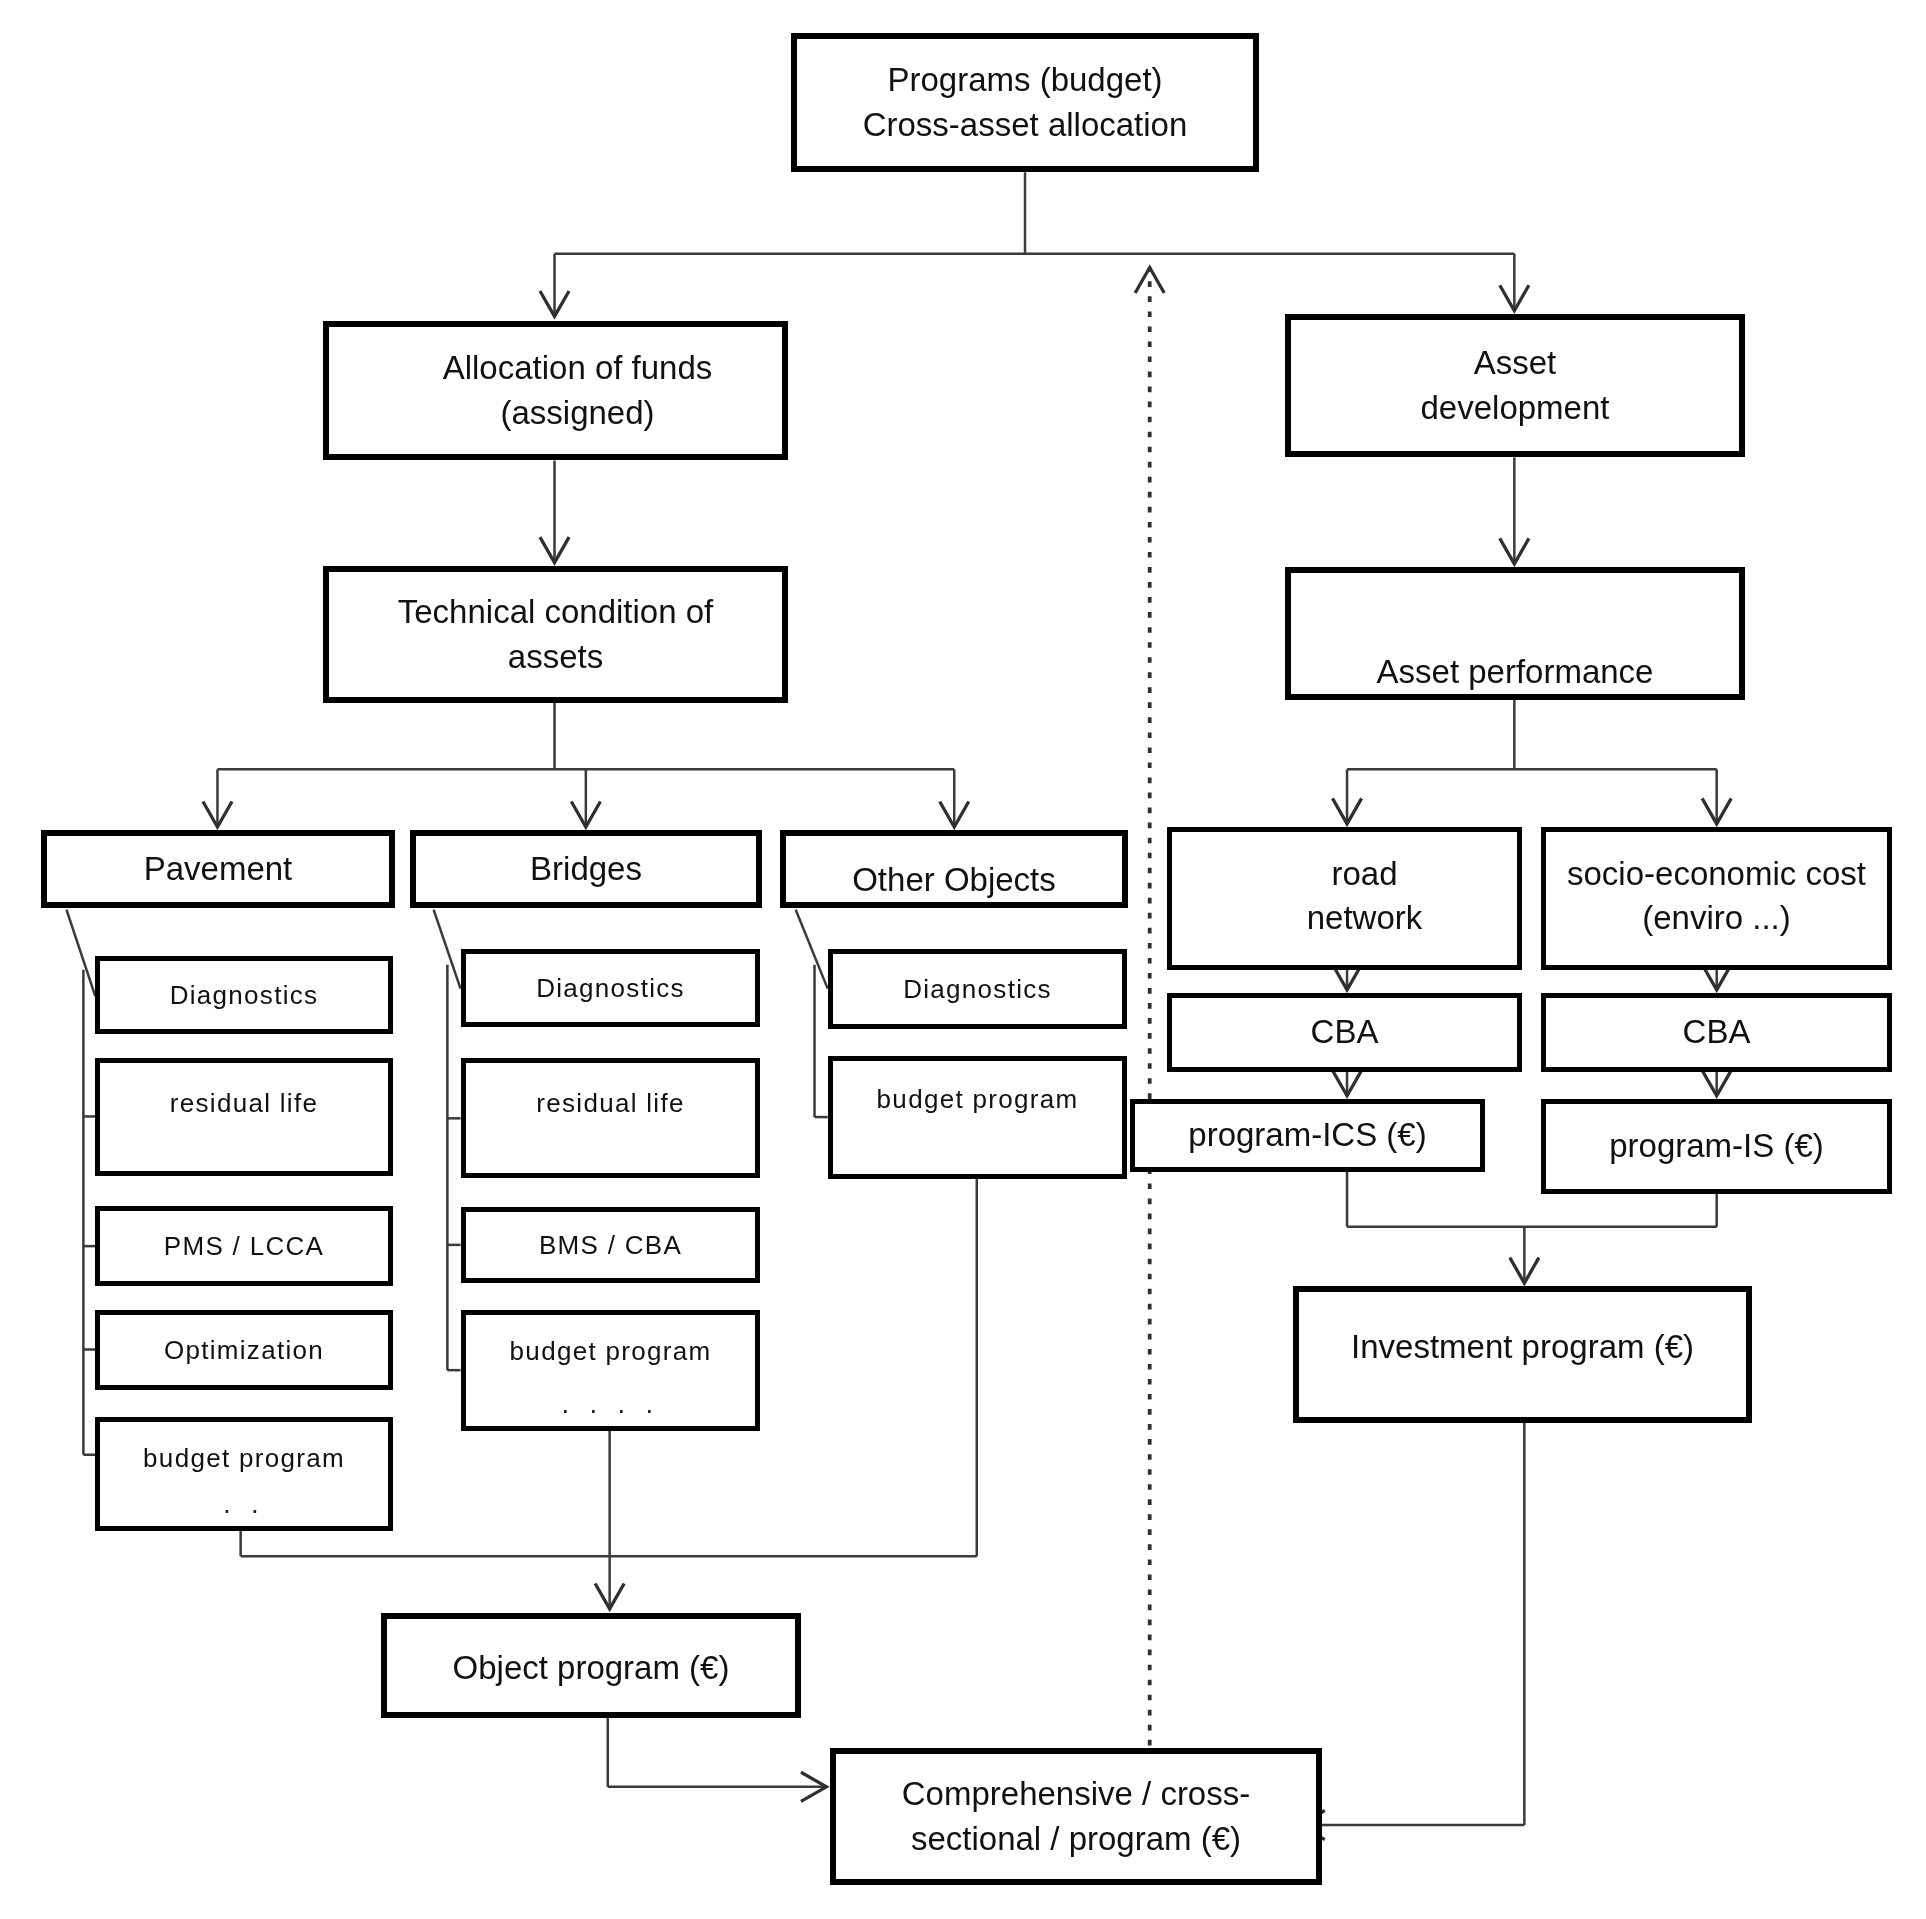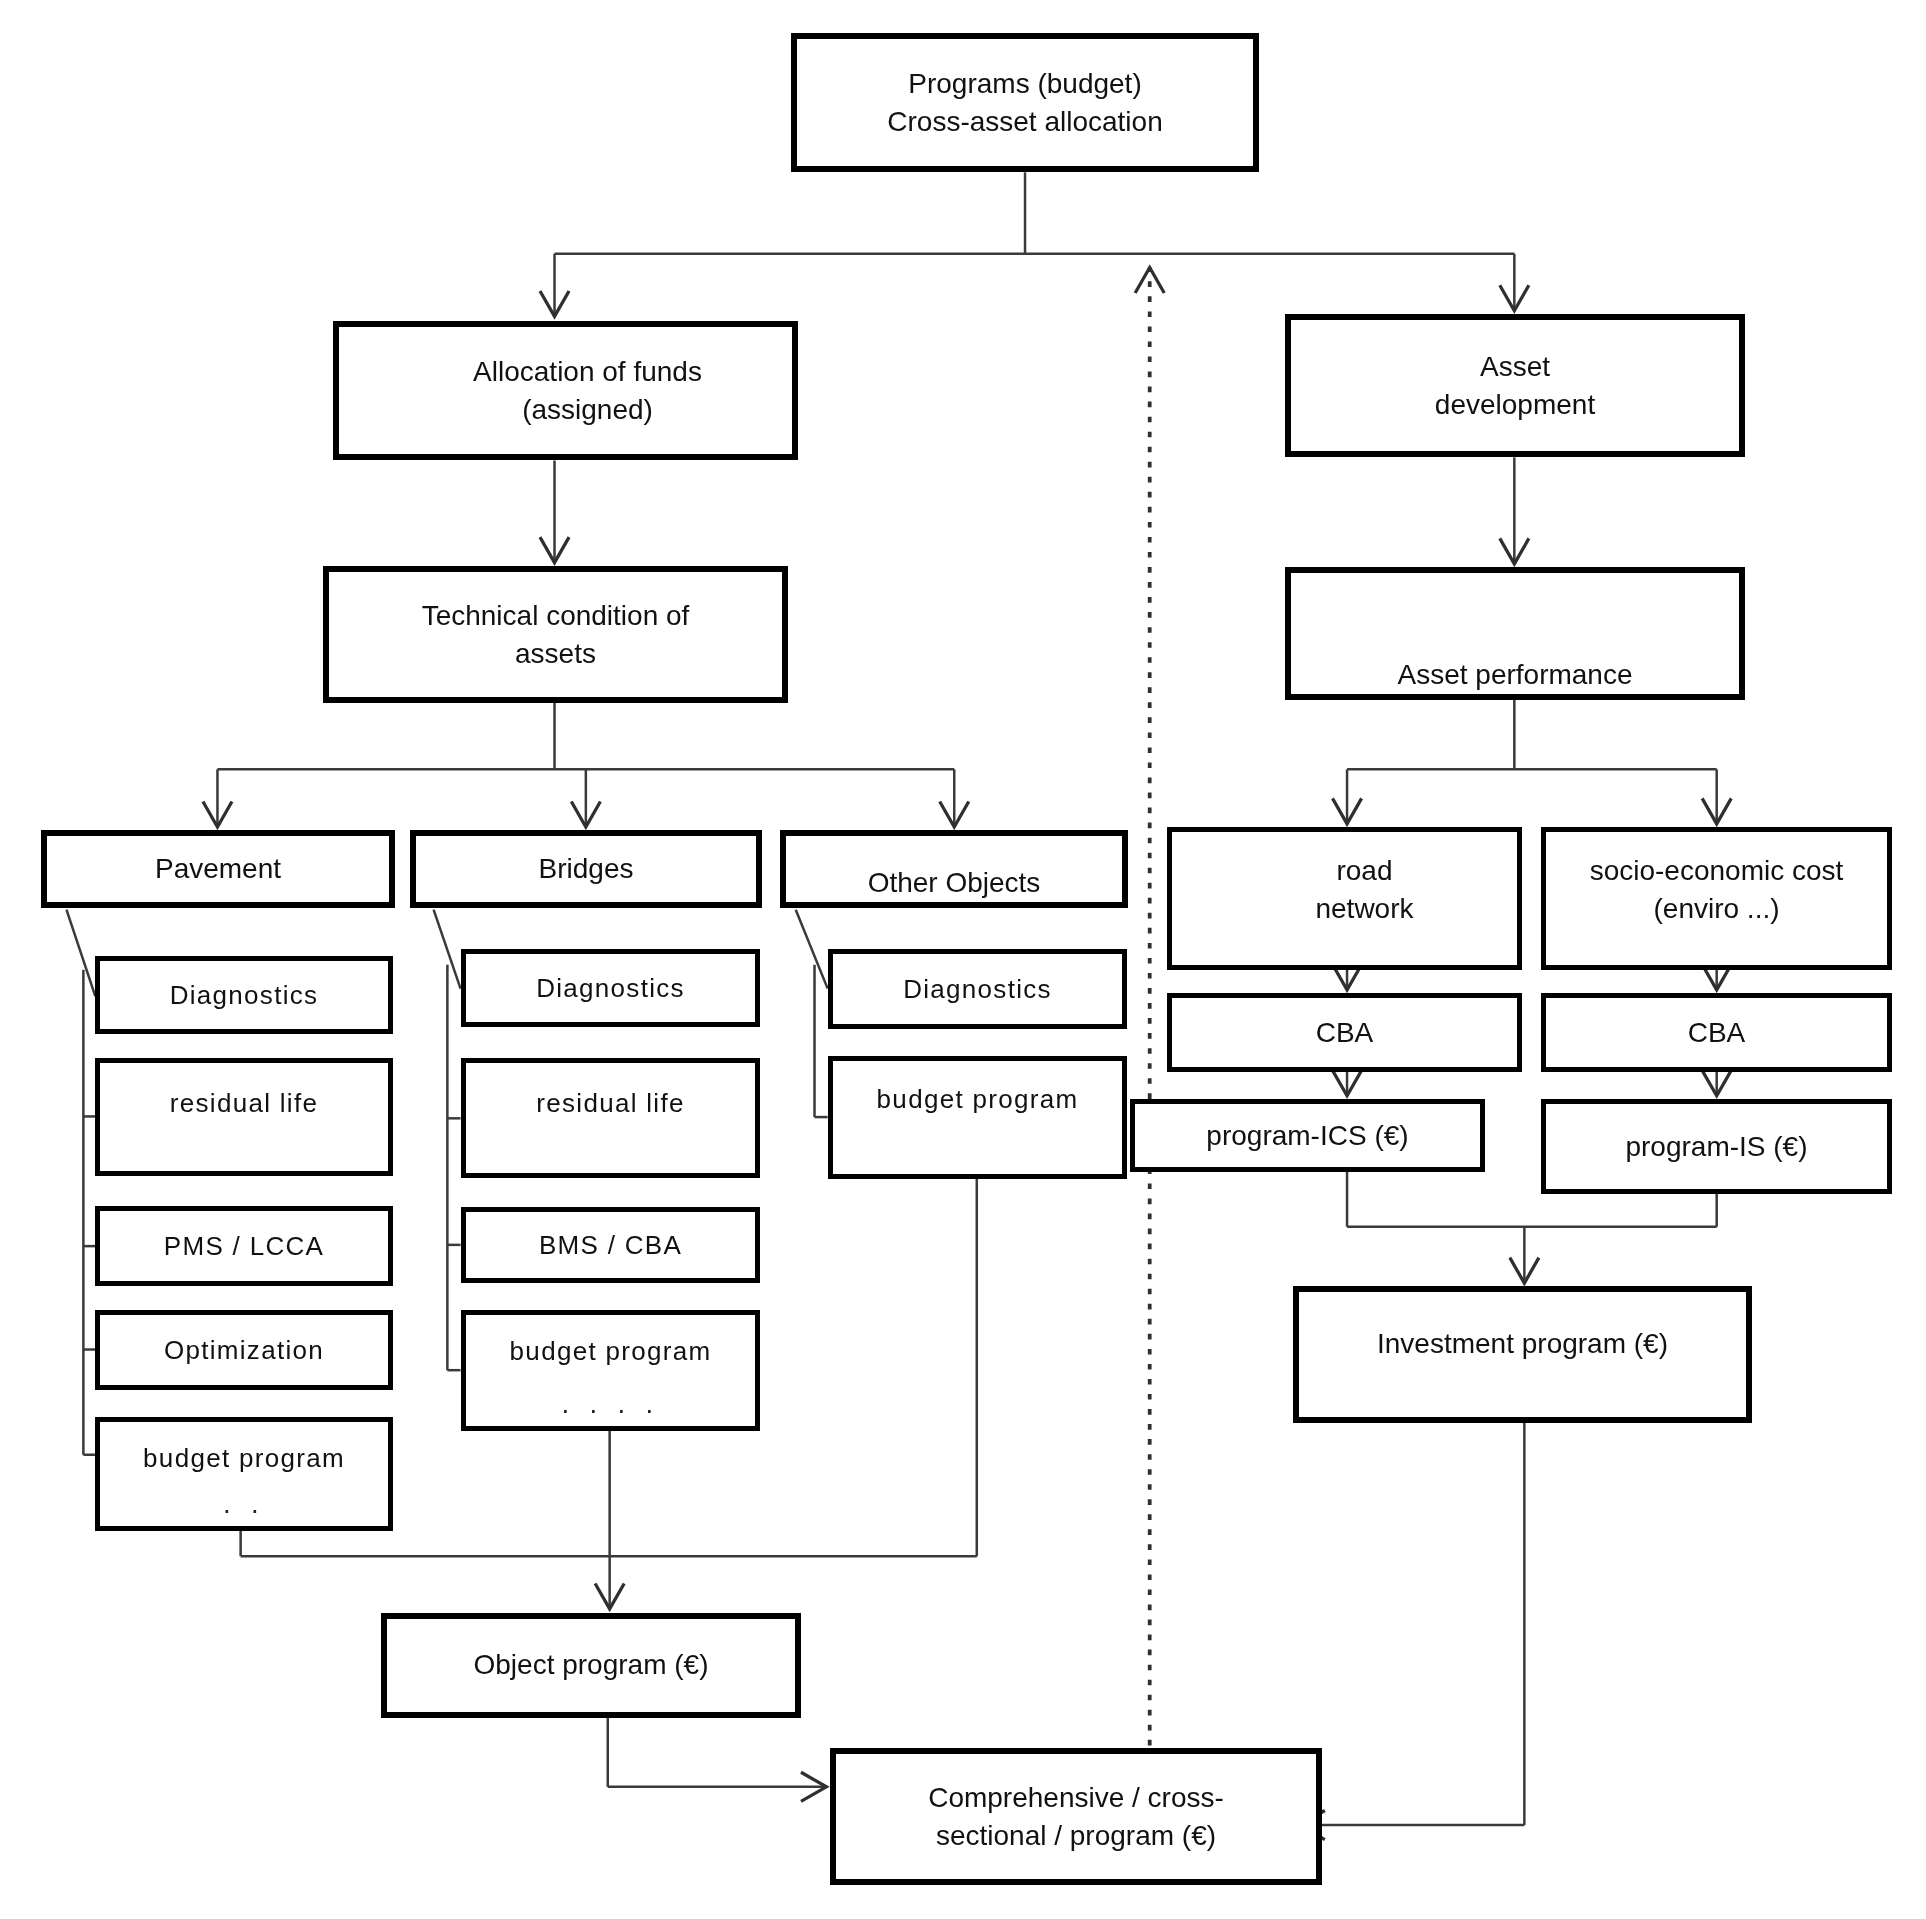--- a/index.html
+++ b/index.html
@@ -10,21 +10,21 @@
     font-family:"Liberation Sans", sans-serif;
     color:#111;
   }
   #wires { position:absolute; left:0; top:0; width:1926px; height:1919px; }
   .w    { stroke:#3a3a3a; stroke-width:4; fill:none; }
   .dash { stroke:#2f2f2f; stroke-width:6; fill:none; stroke-dasharray:9 15; }
   .box {
     position:absolute; box-sizing:border-box;
     border:5px solid #000; background:#fff;
     display:flex; align-items:center; justify-content:center;
-    text-align:center; font-size:28px; line-height:1.34;
+    text-align:center; font-size:33px; line-height:1.34;
   }
   .b9 { border-width:6.3px; }
   .b7 { border-width:5px; }
   .top { align-items:flex-start; }
   .ls { font-size:26px; letter-spacing:1.3px; }
   .label { white-space:pre-line; display:block; width:100%; }
   .dots {
     position:absolute; bottom:8.8px; left:0; right:0;
     text-align:center; font-size:27.6px; letter-spacing:6.3px; color:#222;
     line-height:1;
@@ -96,21 +96,21 @@
     <line class="w" x1="2433" y1="2913" x2="2074" y2="2913" marker-end="url(#ah)"></line>
 
     <line class="dash" x1="1835" y1="2786" x2="1835" y2="427" marker-end="url(#ah)"></line>
   </svg>
 
   <div class="box b9" style="left:791px; top:33px; width:468px; height:139px;">
     <span class="label">Programs (budget)
 Cross-asset allocation</span>
   </div>
 
-  <div class="box b9" style="left:333px; top:321px; width:465px; height:139px;padding-left:44px;">
+  <div class="box b9" style="left:323px; top:321px; width:465px; height:139px;padding-left:44px;">
     <span class="label">Allocation of funds
 (assigned)</span>
   </div>
 
   <div class="box b9" style="left:323px; top:566px; width:465px; height:137px;">
     <span class="label">Technical condition of
 assets</span>
   </div>
 
   <div class="box b9" style="left:41px; top:830px; width:354px; height:78px;">

